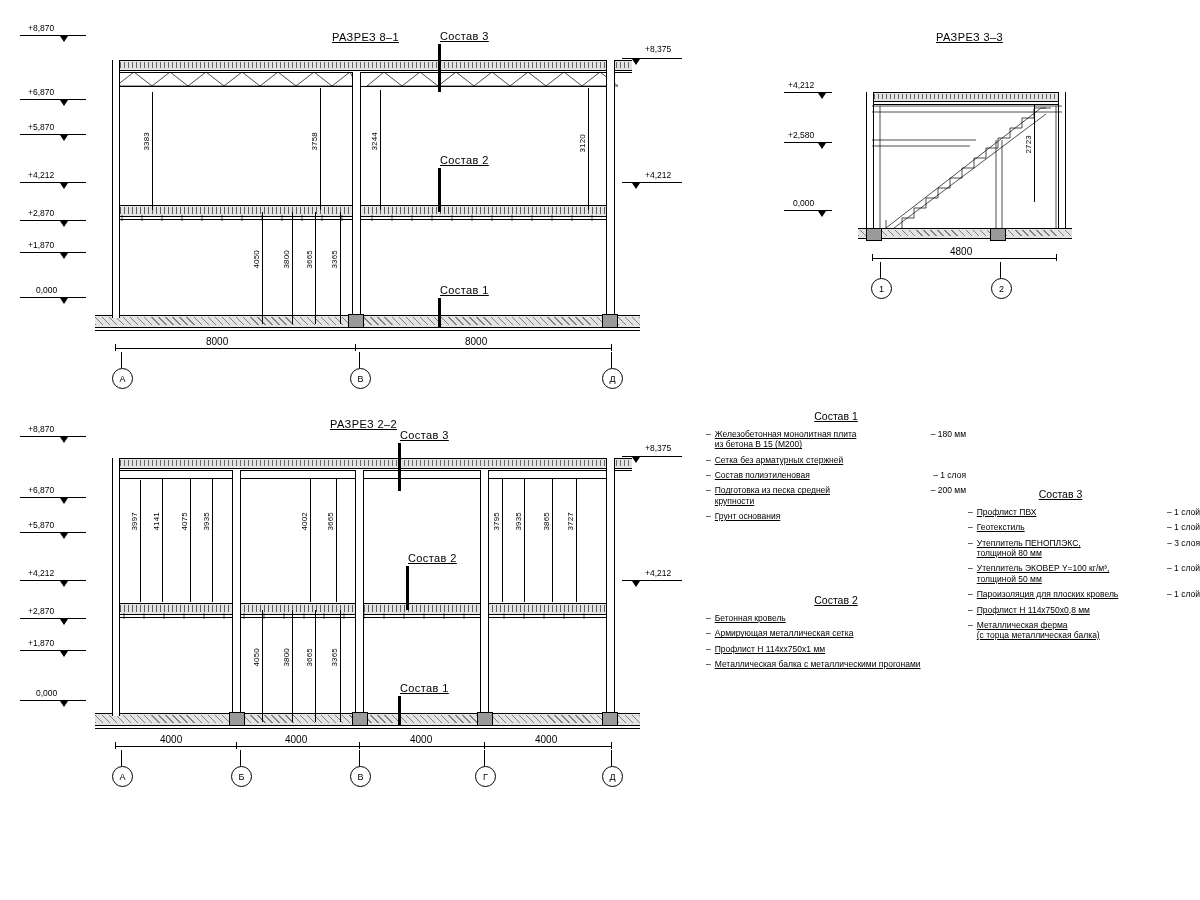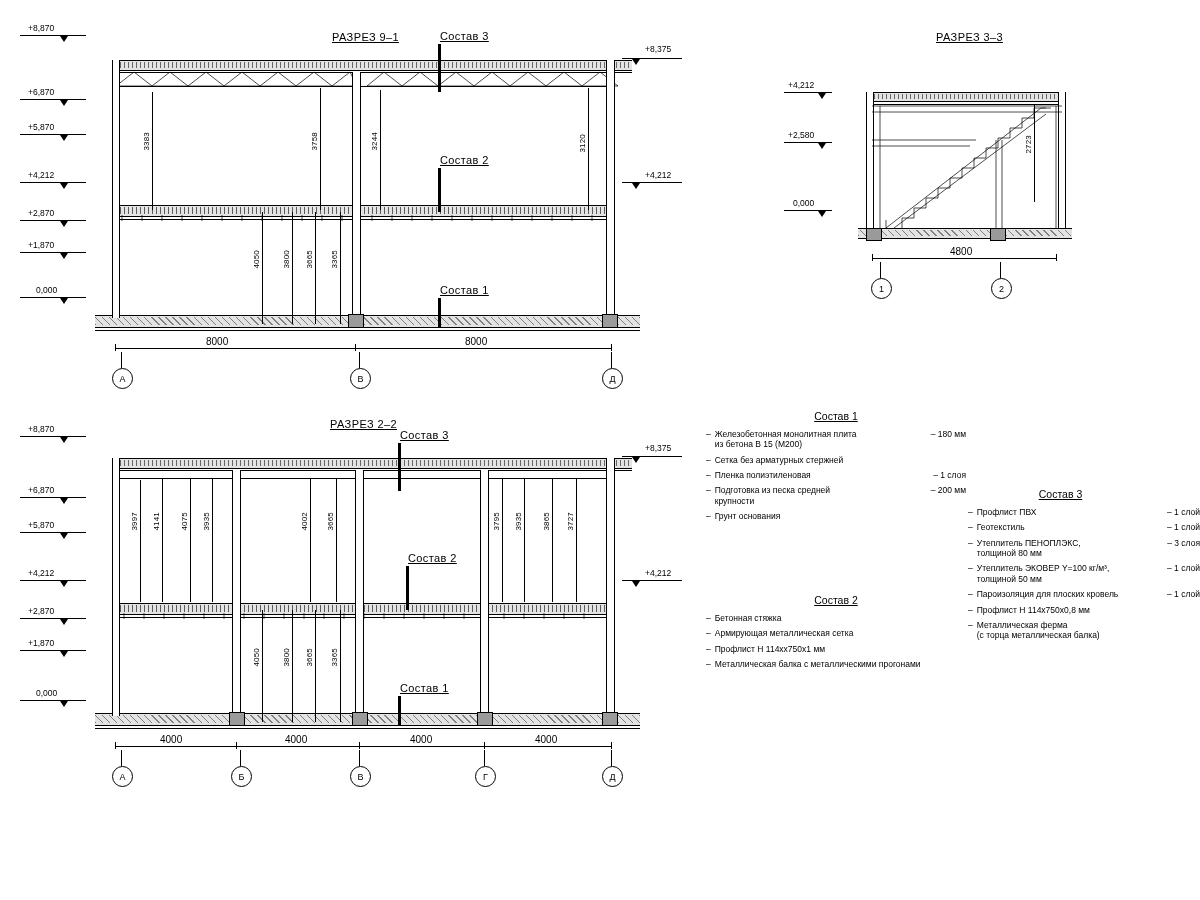--- a/index.html
+++ b/index.html
@@ -33,33 +33,33 @@
   .hatchd{
     position:absolute;
     background:repeating-linear-gradient(45deg,#555 0 1px,transparent 1px 5px);
   }
   .col{position:absolute;background:#fff;border-left:1px solid #000;border-right:1px solid #000;}
   .dimline{position:absolute;height:1px;background:#000;}
   .tick{position:absolute;width:1px;height:7px;background:#000;}
   .specblock{position:absolute;}
   .spec-title{font-size:10.5px;text-decoration:underline;margin-bottom:7px;display:block;}
   .spec-row{font-size:8.5px;line-height:1.22;display:flex;margin-bottom:5px;}
-  .spec-row .t{white-space:pre-line;}
+  .spec-row .t{white-space:pre-line;text-decoration:underline;}
   .spec-row .v{margin-left:auto;padding-left:14px;white-space:nowrap;}
   .dash{margin-right:4px;}
   .thickline{position:absolute;background:#000;width:3px;}
   .dimnum{position:absolute;font-size:10px;color:#000;}
   .axisline{position:absolute;width:1px;background:#000;}
 </style>
 </head>
 <body>
 
 <div id="sheet">
 
-  <div class="ttl abs" style="left:332px;top:31px;">РАЗРЕЗ 9–1</div>
+  <div class="ttl abs" style="left:332px;top:31px;">РАЗРЕЗ 8–1</div>
 
   <div>
     <div class="elevmark" style="left:28px;top:23px;">+8,870</div>
     <div class="ln hl" style="left:20px;top:35px;width:66px;"></div>
     <div class="arrowdn" style="left:60px;top:36px;"></div>
 
     <div class="elevmark" style="left:28px;top:87px;">+6,870</div>
     <div class="ln hl" style="left:20px;top:99px;width:66px;"></div>
     <div class="arrowdn" style="left:60px;top:100px;"></div>
 
@@ -443,21 +443,21 @@
 из бетона В 15 (М200)</span>
         <span class="v">– 180 мм</span>
     </div>
     <div class="spec-row">
       <span class="dash">–</span>
         <span class="t">Сетка без арматурных стержней</span>
         <span class="v"></span>
     </div>
     <div class="spec-row">
       <span class="dash">–</span>
-        <span class="t">Пленка полиэтиленовая</span>
+        <span class="t">Состав полиэтиленовая</span>
         <span class="v">– 1 слоя</span>
     </div>
     <div class="spec-row">
       <span class="dash">–</span>
         <span class="t">Подготовка из песка средней
 крупности</span>
         <span class="v">– 200 мм</span>
     </div>
     <div class="spec-row">
       <span class="dash">–</span>
@@ -465,21 +465,21 @@
         <span class="v"></span>
     </div>
   </div>
 
   <div class="specblock" style="left:706px;top:594px;width:260px;">
     <div style="text-align:center;">
       <span class="spec-title">Состав 2</span>
     </div>
     <div class="spec-row">
       <span class="dash">–</span>
-        <span class="t">Бетонная стяжка</span>
+        <span class="t">Бетонная кровель</span>
     </div>
     <div class="spec-row">
       <span class="dash">–</span>
         <span class="t">Армирующая металлическая сетка</span>
     </div>
     <div class="spec-row">
       <span class="dash">–</span>
         <span class="t">Профлист Н 114хх750х1 мм</span>
     </div>
     <div class="spec-row">

